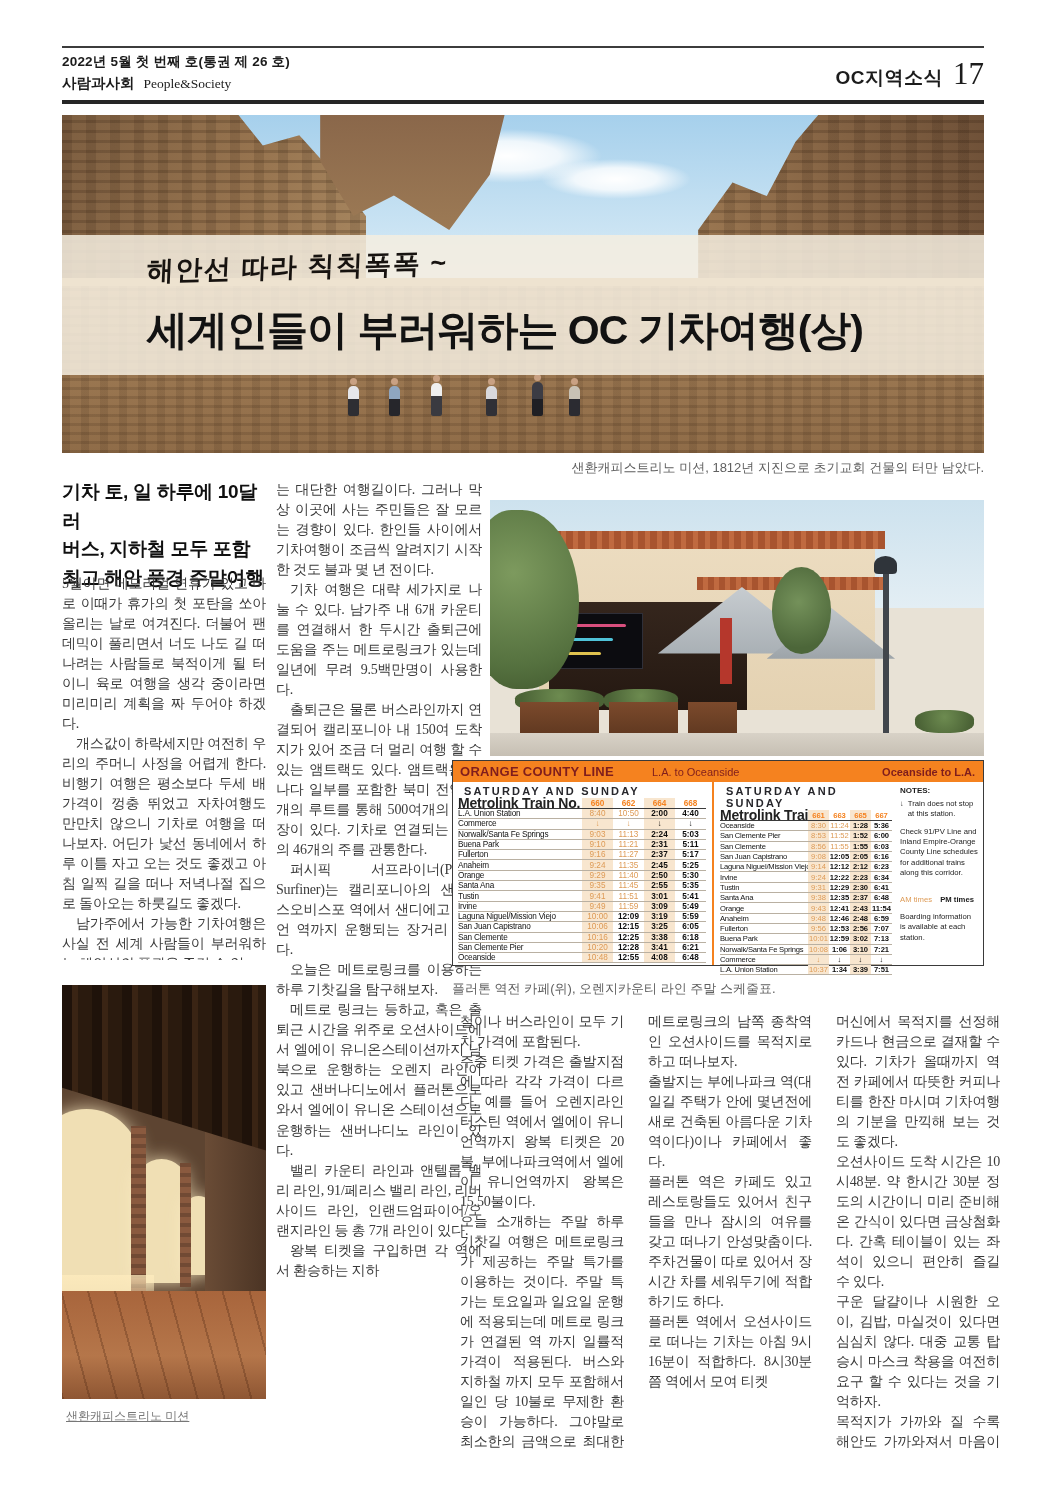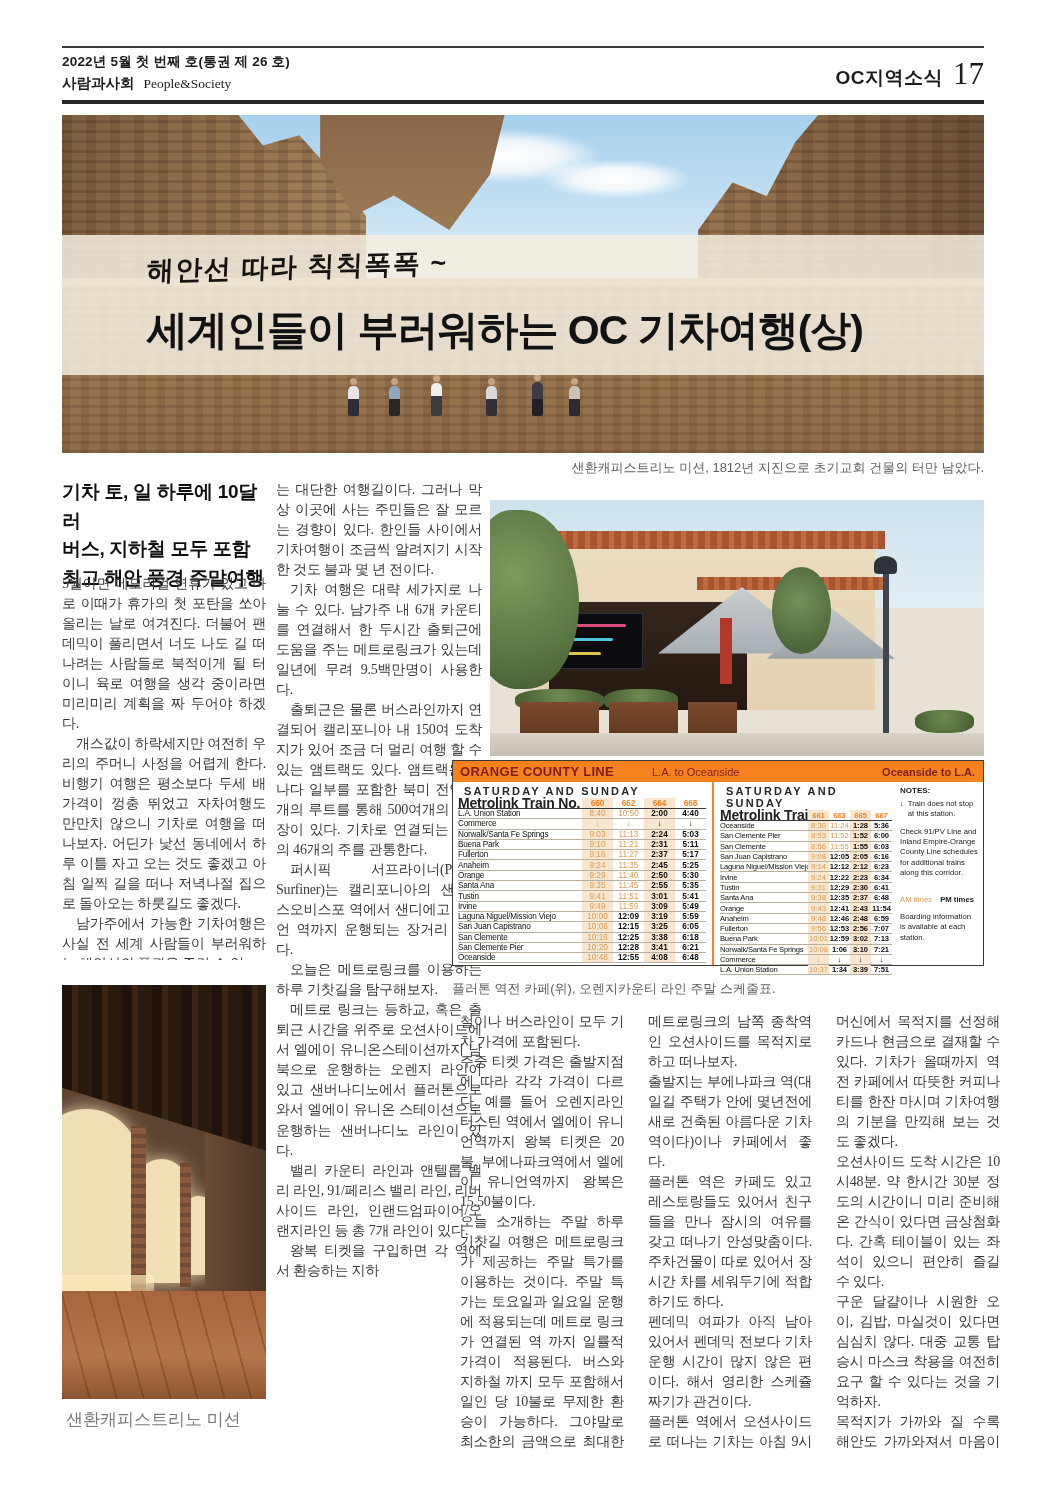--- a/index.html
+++ b/index.html
@@ -98,21 +98,21 @@
   .cor-pillar{position:absolute;background:
         repeating-linear-gradient(0deg,rgba(0,0,0,.18) 0 4px,transparent 4px 10px),#8a5a3f;}
   .pi1{left:34%;bottom:22%;width:7%;height:44%;}
   .pi2{left:58%;bottom:27%;width:5%;height:30%;}
   .pi3{left:72%;bottom:29%;width:4%;height:22%;}
   .cor-floor{position:absolute;left:0;bottom:0;width:100%;height:26%;
         background:repeating-linear-gradient(75deg,rgba(60,25,8,.25) 0 2px,transparent 2px 26px),
         linear-gradient(180deg,#a8653c,#b5764a 60%,#8e5633);}
   .cor-glow{position:absolute;left:0;bottom:20%;width:45%;height:10%;background:
         linear-gradient(180deg,rgba(255,236,190,.75),rgba(255,236,190,0));}
-  .cor-cap{position:absolute;left:66px;top:1408px;font-size:17px;color:var(--cap);}
+  .cor-cap{position:absolute;left:66px;top:1408px;font-size:12px;color:var(--cap);text-decoration:underline;}
 
   
   .cafe{position:absolute;left:490px;top:500px;width:494px;height:256px;overflow:hidden;
         background:linear-gradient(180deg,#cde2ee 0%,#e3eef4 42%,#e8e2d6 42%);}
   .cf-build{position:absolute;left:10%;top:16%;width:68%;height:66%;
         background:linear-gradient(180deg,#ecdcc0 0%,#e4d2b2 100%);}
   .cf-roof{position:absolute;left:8%;top:12%;width:72%;height:7%;
         background:repeating-linear-gradient(90deg,#a8542f 0 7px,#c06a40 7px 12px);}
   .cf-roof2{position:absolute;left:42%;top:30%;width:38%;height:5%;
         background:repeating-linear-gradient(90deg,#a8542f 0 6px,#c06a40 6px 11px);}
@@ -553,21 +553,20 @@
   <div class="bcols" data-name="bottom-columns">
     <div class="bc" data-name="body-column-3">
         <p data-name="paragraph">철이나 버스라인이 모두 기차 가격에 포함된다.</p>
         <p class="ind" data-name="paragraph">주중 티켓 가격은 출발지점에 따라 각각 가격이 다르다. 예를 들어 오렌지라인 터스틴 역에서 엘에이 유니언역까지 왕복 티켓은 20불. 부에나파크역에서 엘에이 유니언역까지 왕복은 15.50불이다.</p>
         <p class="ind" data-name="paragraph">오늘 소개하는 주말 하루 기찻길 여행은 메트로링크가 제공하는 주말 특가를 이용하는 것이다. 주말 특가는 토요일과 일요일 운행에 적용되는데 메트로 링크가 연결된 역 까지 일률적 가격이 적용된다. 버스와 지하철 까지 모두 포함해서 일인 당 10불로 무제한 환승이 가능하다. 그야말로 최소한의 금액으로 최대한의 하루여행을 만들어 낼 수 있다.</p>
       </div>
     <div class="bc" data-name="body-column-4">
         <p data-name="paragraph">메트로링크의 남쪽 종착역인 오션사이드를 목적지로 하고 떠나보자.</p>
         <p class="ind" data-name="paragraph">출발지는 부에나파크 역(대일길 주택가 안에 몇년전에 새로 건축된 아름다운 기차역이다)이나 카페에서 좋다.</p>
         <p class="ind" data-name="paragraph">플러톤 역은 카페도 있고 레스토랑들도 있어서 친구들을 만나 잠시의 여유를 갖고 떠나기 안성맞춤이다. 주차건물이 따로 있어서 장시간 차를 세워두기에 적합하기도 하다.</p>
-        <p class="ind" data-name="paragraph">펜데믹 여파가 아직 남아 있어서 펜데믹 전보다 기차 운행 시간이 많지 않은 편이다. 해서 영리한 스케쥴 짜기가 관건이다.</p>
         <p class="ind" data-name="paragraph">플러톤 역에서 오션사이드로 떠나는 기차는 아침 9시16분이 적합하다. 8시30분쯤 역에서 모여 티켓</p>
       </div>
     <div class="bc" id="col5" data-name="body-column-5">
         <p data-name="paragraph">머신에서 목적지를 선정해 카드나 현금으로 결재할 수 있다. 기차가 올때까지 역전 카페에서 따뜻한 커피나 티를 한잔 마시며 기차여행의 기분을 만끽해 보는 것도 좋겠다.</p>
         <p class="ind" data-name="paragraph">오션사이드 도착 시간은 10시48분. 약 한시간 30분 정도의 시간이니 미리 준비해온 간식이 있다면 금상첨화다. 간혹 테이블이 있는 좌석이 있으니 편안히 즐길 수 있다.</p>
         <p class="ind" data-name="paragraph">구운 달걀이나 시원한 오이, 김밥, 마실것이 있다면 심심치 않다. 대중 교통 탑승시 마스크 착용을 여전히 요구 할 수 있다는 것을 기억하자.</p>
         <p class="ind" data-name="paragraph">목적지가 가까와 질 수록 해안도 가까와져서 마음이 한껏 부풀어 오른다.</p>
       </div>
   </div>
 

